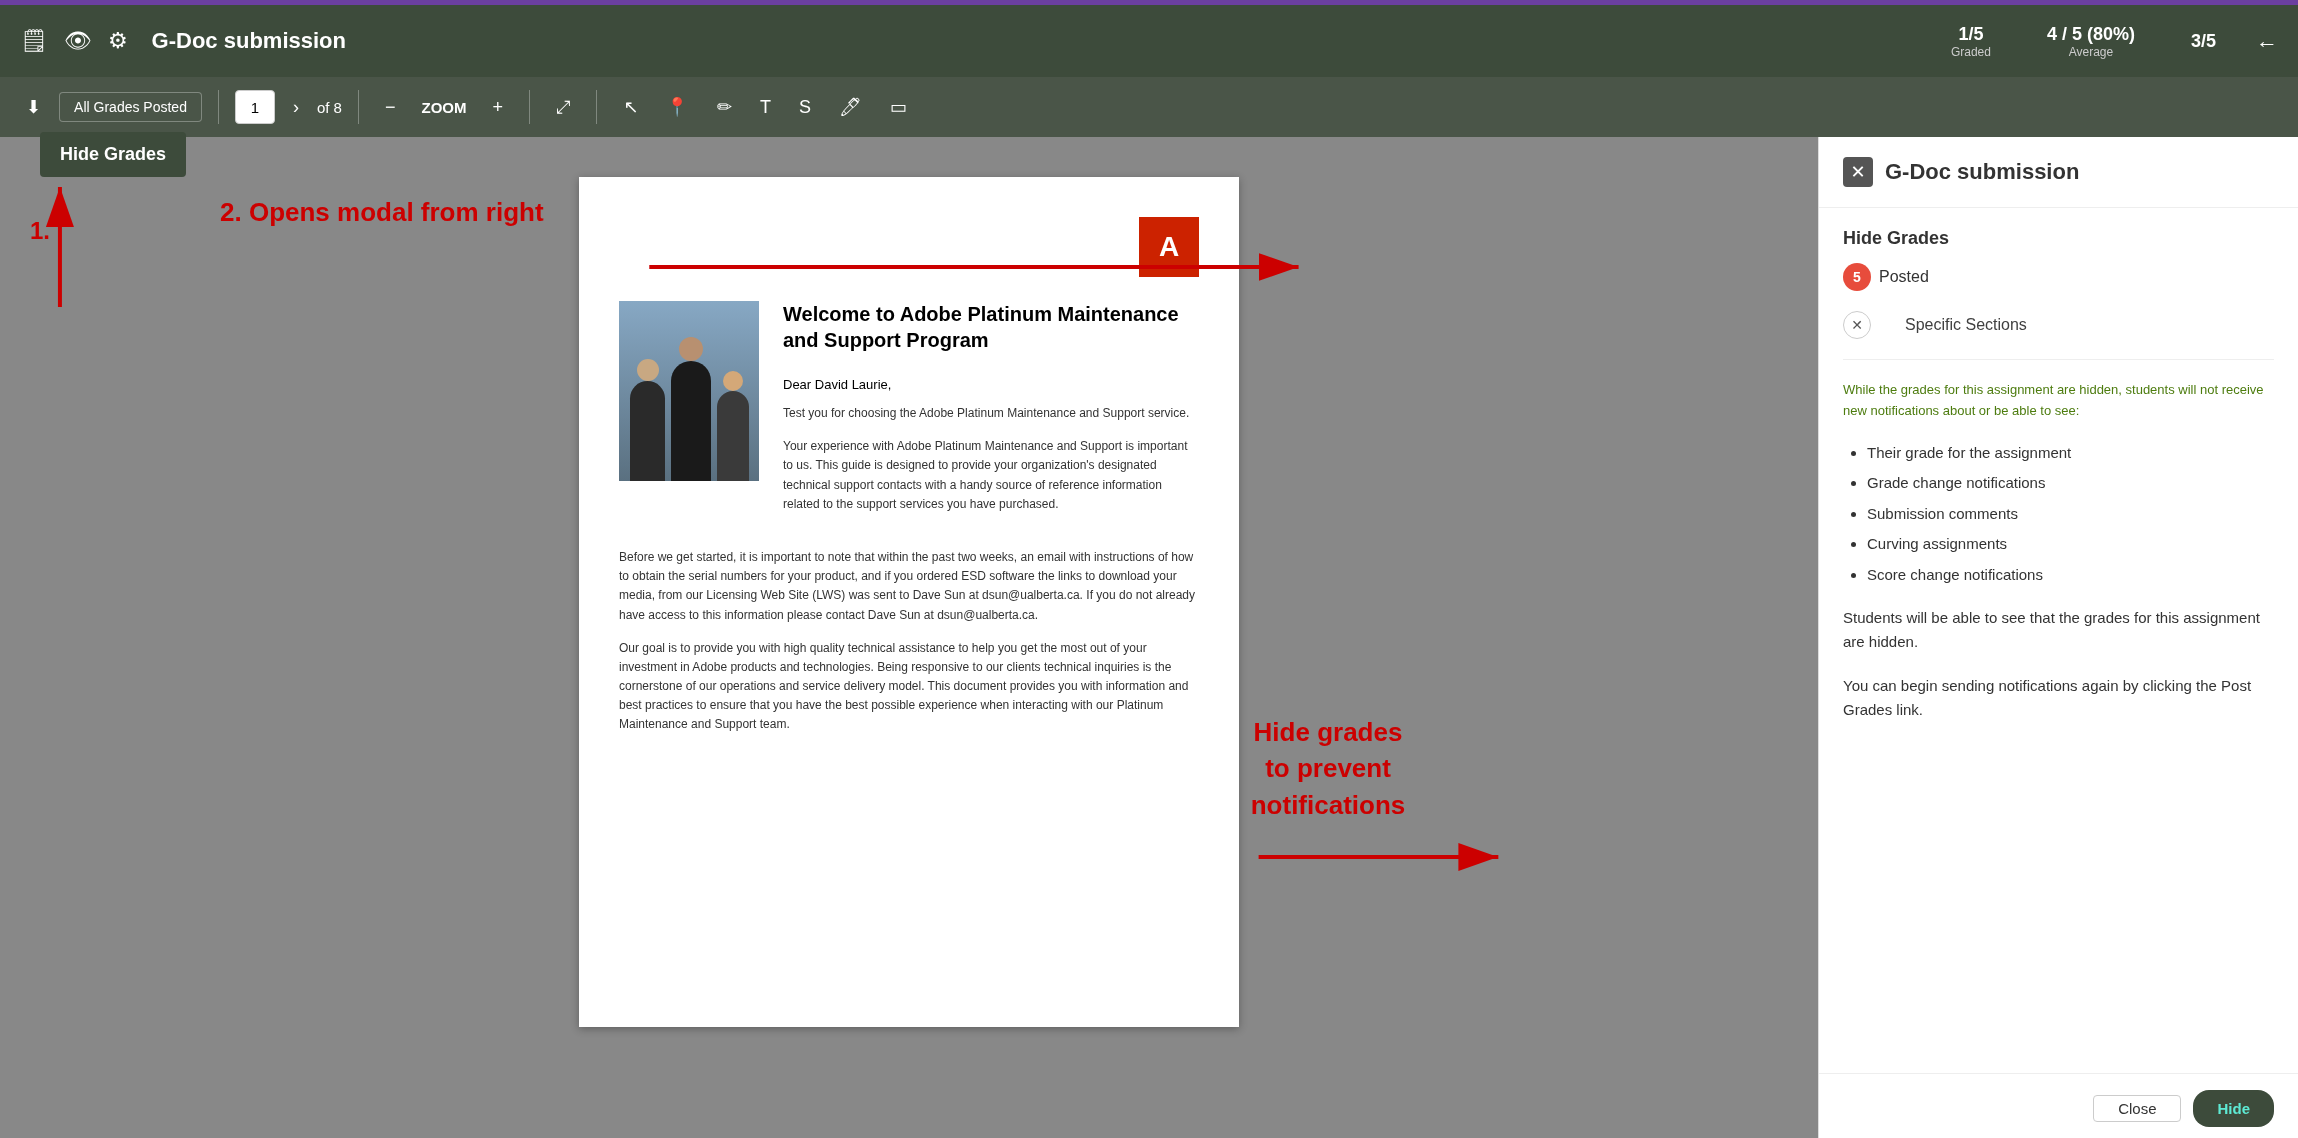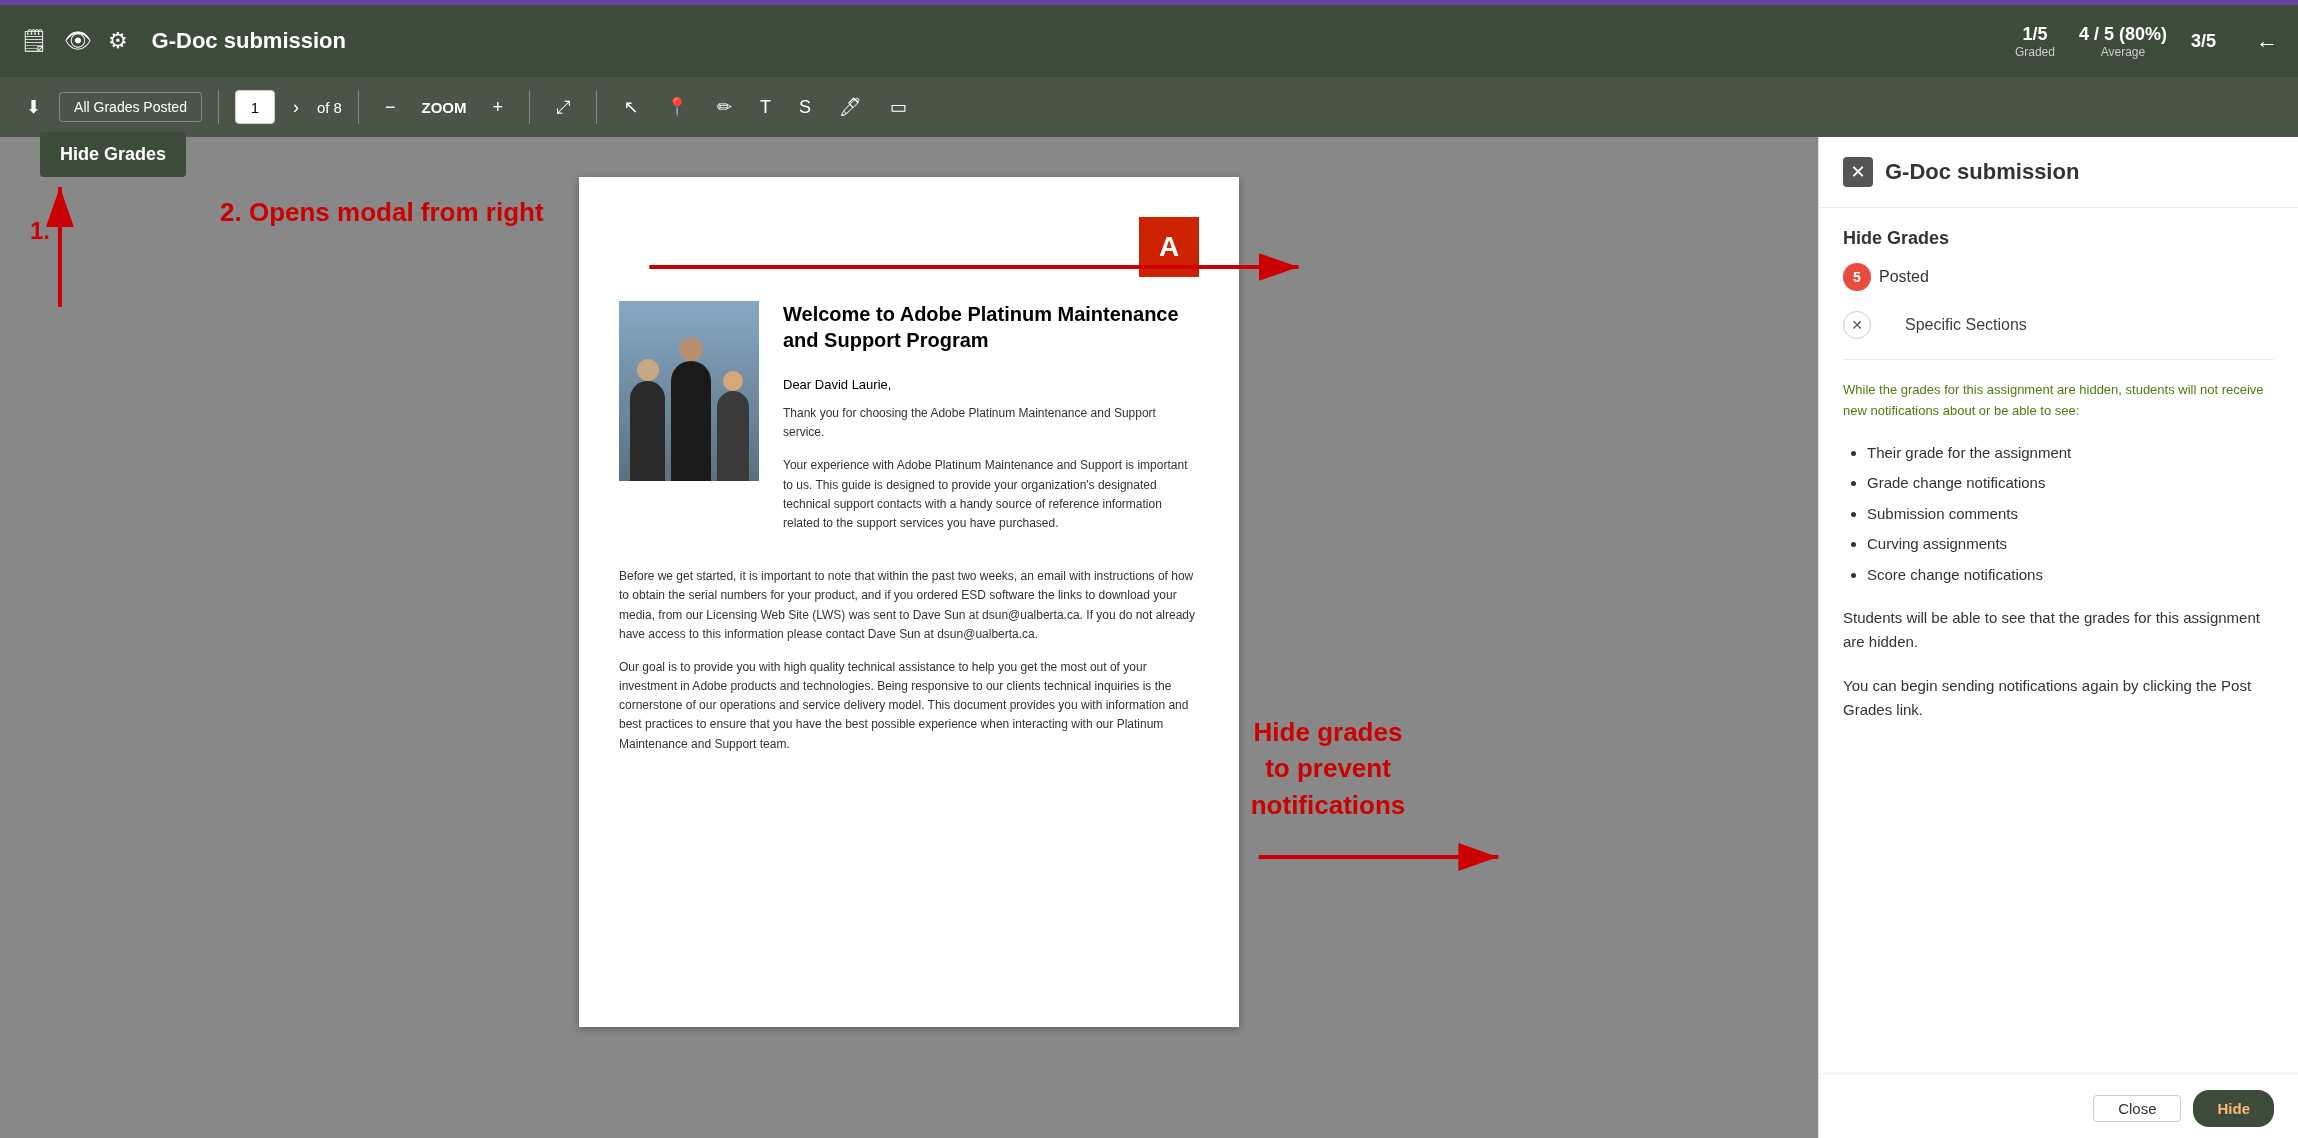--- a/index.html
+++ b/index.html
@@ -34,21 +34,21 @@
       font-weight: bold;
       color: white;
     }
     .header-subtitle {
       font-size: 14px;
       color: #ccc;
     }
     .header-stats {
       display: flex;
       align-items: center;
-      gap: 24px;
+      gap: 56px;
       margin-right: 40px;
     }
     .stat-item {
       text-align: center;
     }
     .stat-value {
       font-size: 18px;
       font-weight: bold;
       color: white;
     }
@@ -357,21 +357,21 @@
       background: white;
       border: 1px solid #ccc;
       color: #333;
       padding: 4px 24px;
       font-size: 15px;
       border-radius: 4px;
       cursor: pointer;
     }
     .hide-btn {
       background: #3d4b3b;
-      color: #fdba74;
+      color: #5eead4;
       border: none;
       padding: 10px 24px;
       font-size: 15px;
       font-weight: bold;
       border-radius: 16px;
       cursor: pointer;
     }
 
     
     .annot-label {
@@ -498,21 +498,21 @@
               </div>
               <div style="width:32px; height:90px; background:#3a3a3a; border-radius:16px 16px 0 0; margin:0 3px; position:relative;">
                 <div style="position:absolute; top:-20px; left:6px; width:20px; height:20px; background:#d4a878; border-radius:50%;"></div>
               </div>
             </div>
           </div>
         </div>
         <div class="doc-text-section">
           <div class="doc-title">Welcome to Adobe Platinum Maintenance and Support Program</div>
           <div class="doc-salutation">Dear David Laurie,</div>
-          <div class="doc-para">Thank you for choosing the Adobe Platinum Maintenance and Support service.</div>
+          <div class="doc-para">Test you for choosing the Adobe Platinum Maintenance and Support service.</div>
           <div class="doc-para">Your experience with Adobe Platinum Maintenance and Support is important to us. This guide is designed to provide your organization's designated technical support contacts with a handy source of reference information related to the support services you have purchased.</div>
         </div>
       </div>
       <div class="doc-para-full">Before we get started, it is important to note that within the past two weeks, an email with instructions of how to obtain the serial numbers for your product, and if you ordered ESD software the links to download your media, from our Licensing Web Site (LWS) was sent to Dave Sun at dsun@ualberta.ca. If you do not already have access to this information please contact Dave Sun at dsun@ualberta.ca.</div>
       <div class="doc-para-full">Our goal is to provide you with high quality technical assistance to help you get the most out of your investment in Adobe products and technologies. Being responsive to our clients technical inquiries is the cornerstone of our operations and service delivery model. This document provides you with information and best practices to ensure that you have the best possible experience when interacting with our Platinum Maintenance and Support team.</div>
     </div>
 
     <svg class="arrows-svg" viewBox="0 0 1820 1006" preserveAspectRatio="none">
 
       <defs>

